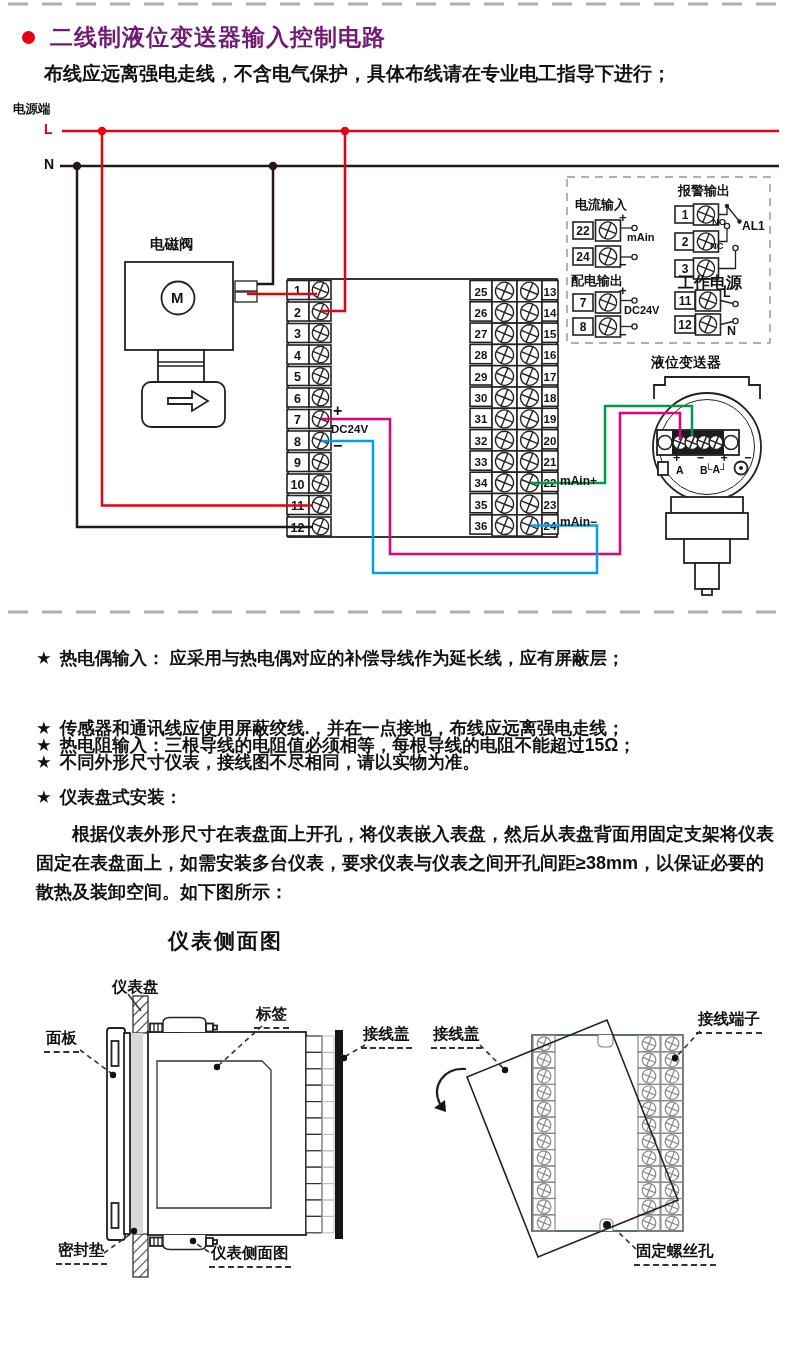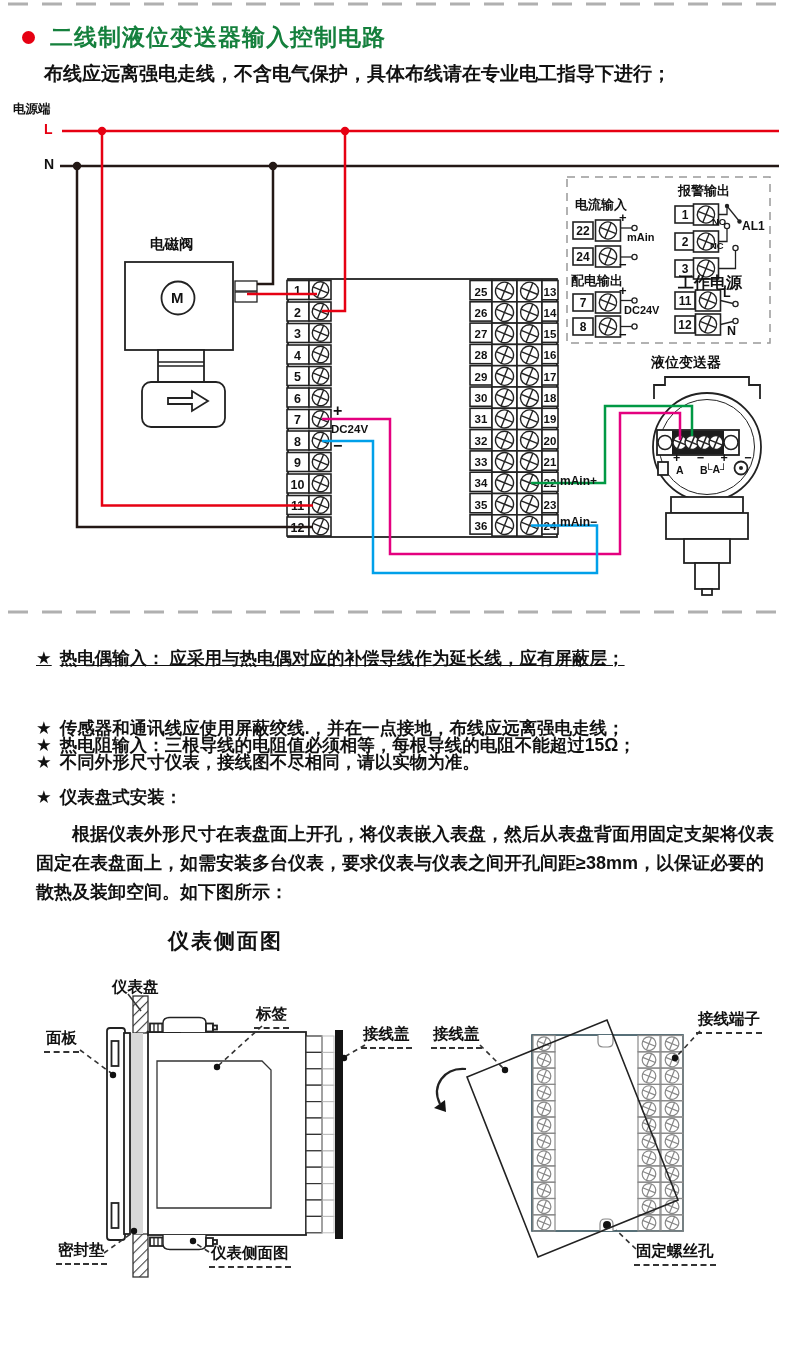--- a/index.html
+++ b/index.html
@@ -801,21 +801,21 @@
       <polygon points="446,1112 445,1100 434,1108" fill="#141414"></polygon>
       <path class="ld" d="M480 1045 L503 1068"></path>
         <circle cx="505" cy="1070" r="3.2" fill="#111"></circle>
       <path class="ld" d="M700 1031 L677 1056"></path>
         <circle cx="675" cy="1058" r="3.2" fill="#111"></circle>
       <path class="ld" d="M636 1249 L616 1230"></path>
     </g>
   </svg>
 
   <span class="bullet"></span>
-  <div class="t" style="left:50px;top:24px;font-size:23px;font-weight:600;color:#15803d;letter-spacing:1px;">二线制液位变送器输入控制电路</div>
+  <div class="t" style="left:50px;top:24px;font-size:23px;font-weight:600;color:#701a75;letter-spacing:1px;">二线制液位变送器输入控制电路</div>
   <div class="t b" style="left:44px;top:63px;font-size:19px;">布线应远离强电走线，不含电气保护，具体布线请在专业电工指导下进行；</div>
 
   <div class="t b" style="left:13px;top:102px;font-size:12.5px;">电源端</div>
   <div class="t b" style="left:44px;top:121px;font-size:14px;color:#e60012;">L</div>
   <div class="t b" style="left:44px;top:156px;font-size:14px;">N</div>
 
   <div class="t b" style="left:150px;top:236px;font-size:14.5px;">电磁阀</div>
   <div class="t b" style="left:171px;top:289px;font-size:15px;">M</div>
 
   <div class="t b" style="left:333px;top:402px;font-size:16px;">+</div>
@@ -850,21 +850,21 @@
   <div class="t b" style="left:710px;top:241px;font-size:9.5px;">NC</div>
   <div class="t b" style="left:742px;top:220px;font-size:12px;">AL1</div>
   <div class="t b" style="left:723px;top:286px;font-size:12.5px;">L</div>
   <div class="t b" style="left:727px;top:324px;font-size:12.5px;">N</div>
 
   <div class="t b" style="left:651px;top:354px;font-size:14px;">液位变送器</div>
   <div class="t b" style="left:673px;top:451px;font-size:12.5px;letter-spacing:6.5px;">+ − + −</div>
   <div class="t b" style="left:676px;top:464px;font-size:10.5px;letter-spacing:7px;">A B</div>
   <div class="t b" style="left:705px;top:463px;font-size:10.5px;">└A┘</div>
 
-  <div class="note-line" style="top:646px;text-decoration:underline;"><span class="star">★</span><span>热电偶输入： 应采用与热电偶对应的补偿导线作为延长线，应有屏蔽层；</span></div>
+  <div class="note-line" style="top:646px;"><span class="star">★</span><span>热电偶输入： 应采用与热电偶对应的补偿导线作为延长线，应有屏蔽层；</span></div>
   <div class="note-line" style="top:696px;margin-top:37px;"><span class="star">★</span><span>热电阻输入：三根导线的电阻值必须相等，每根导线的电阻不能超过15Ω；</span></div>
   <div class="note-line" style="top:750px;"><span class="star">★</span><span>不同外形尺寸仪表，接线图不尽相同，请以实物为准。</span></div>
   <div class="note-line" style="top:716px;"><span class="star">★</span><span>传感器和通讯线应使用屏蔽绞线.，并在一点接地，布线应远离强电走线；</span></div>
   <div class="note-line" style="top:785px;"><span class="star">★</span><span>仪表盘式安装：</span></div>
 
   <div class="para">根据仪表外形尺寸在表盘面上开孔，将仪表嵌入表盘，然后从表盘背面用固定支架将仪表固定在表盘面上，如需安装多台仪表，要求仪表与仪表之间开孔间距≥38mm，以保证必要的散热及装卸空间。如下图所示：</div>
   <div class="serif-title">仪表侧面图</div>
 
   <div class="fig-label nl" style="left:110px;top:977px;">仪表盘</div>
   <div class="fig-label" style="left:44px;top:1028px;">面板</div>

